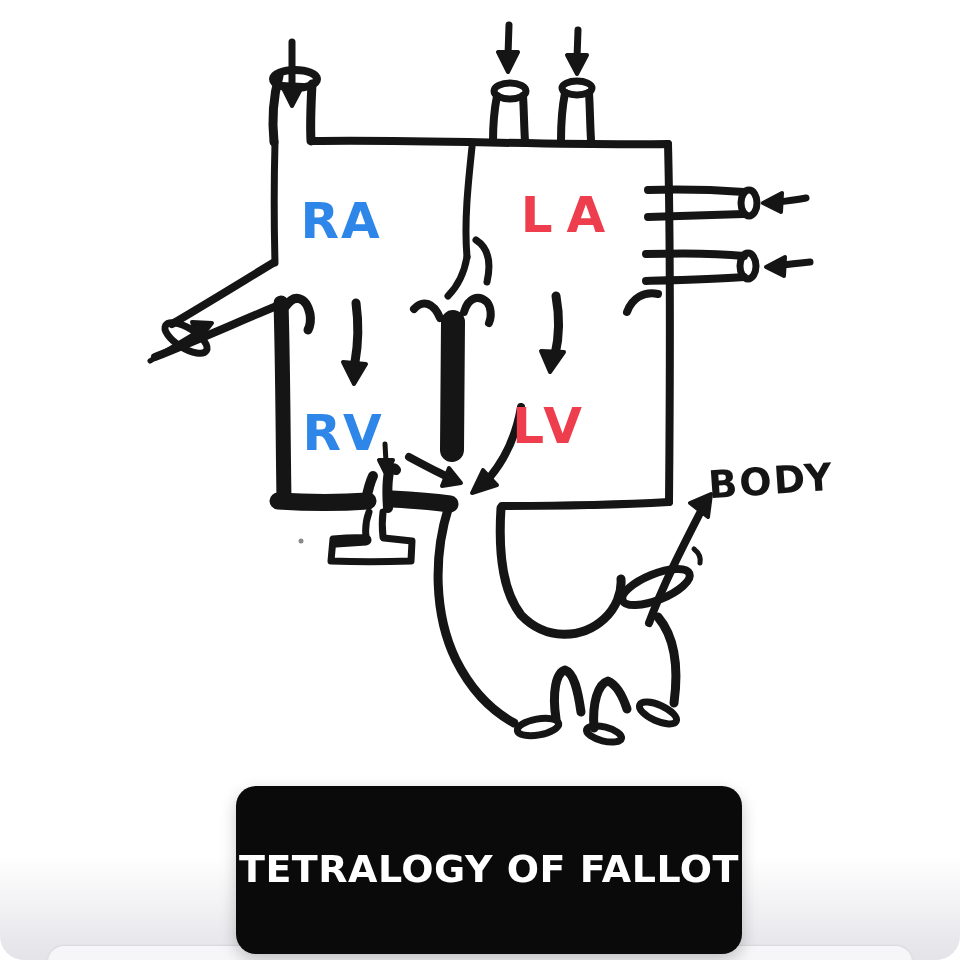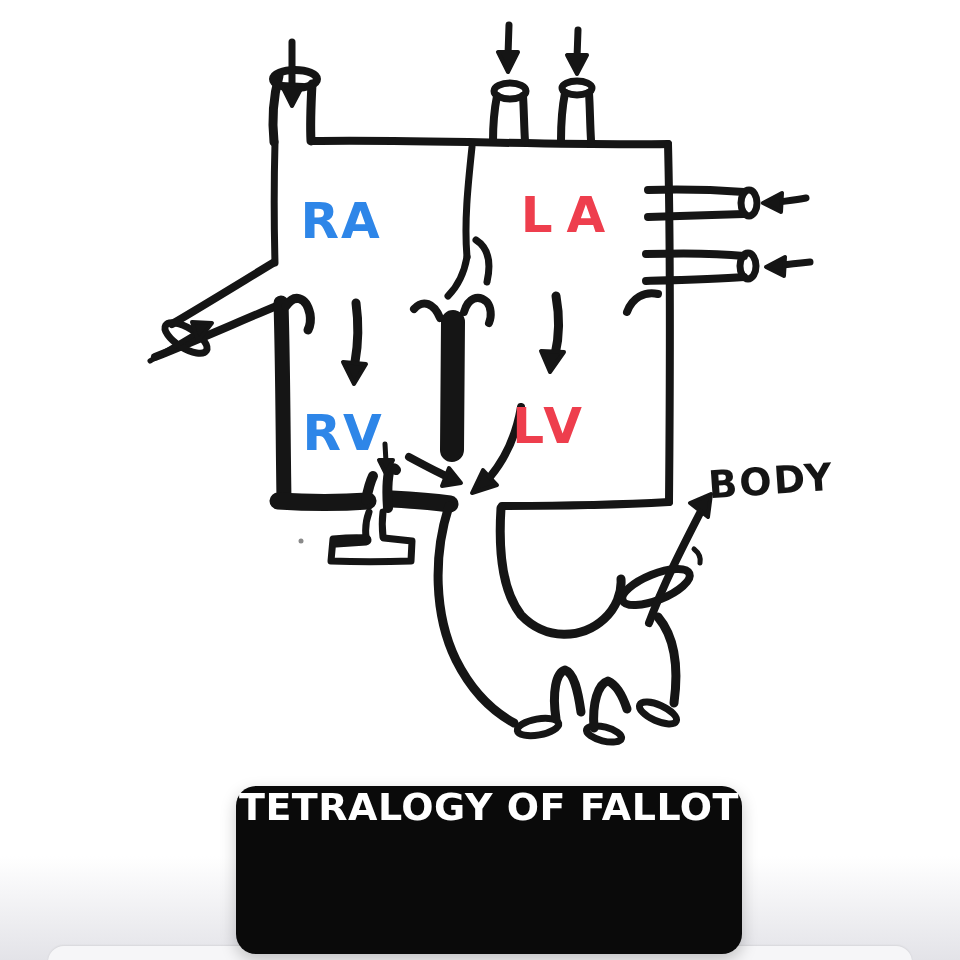--- a/index.html
+++ b/index.html
@@ -1,36 +1,37 @@
 <!DOCTYPE html>
 <html><head>
 <meta charset="utf-8">
 <style>
   html,body{margin:0;padding:0;background:#ffffff;}
   .stage{
     position:relative;width:960px;height:960px;background:#ffffff;overflow:hidden;
     font-family:"DejaVu Sans","Liberation Sans",sans-serif;
+    border-radius:24px;
   }
   .stage svg{position:absolute;left:0;top:0;}
   
   .ink{stroke:#151515;fill:none;stroke-linecap:round;stroke-linejoin:round;}
   .s5{stroke-width:5}.s7{stroke-width:7}.s8{stroke-width:8}.s9{stroke-width:9}
   .s10{stroke-width:10}.s11{stroke-width:11}.s15{stroke-width:15}.s17{stroke-width:17}.s24{stroke-width:24}
   .head{fill:#151515;stroke:#151515;stroke-width:4;stroke-linejoin:round;}
   .chamber-label{font-weight:bold;font-size:50px;text-anchor:middle;}
   .body-label{font-weight:bold;font-size:38px;letter-spacing:2px;text-anchor:middle;}
   
   .bottom-fade{position:absolute;left:0;top:856px;width:960px;height:104px;z-index:1;
     background:linear-gradient(180deg,rgba(232,232,236,0) 0%,#e3e3e8 100%);}
   .peek-card{position:absolute;left:48px;top:946px;width:864px;height:16px;z-index:2;
     background:#f6f6f8;border-radius:16px 16px 0 0;box-shadow:0 -1px 2px rgba(0,0,0,.07);}
   
   .title-card{position:absolute;left:236px;top:786px;width:506px;height:168px;z-index:3;
     background:#0a0a0a;border-radius:20px;color:#ffffff;
-    display:flex;flex-direction:column;align-items:center;justify-content:flex-start;
+    display:flex;flex-direction:column;align-items:center;justify-content:center;
     box-shadow:0 6px 16px rgba(0,0,0,.22);}
   .title-line1{font-weight:bold;font-size:38px;letter-spacing:.5px;line-height:1.15;}
   .title-line2{font-weight:bold;font-size:38px;letter-spacing:.5px;line-height:1.15;}
 </style>
 </head>
 <body>
 
 <div class="stage">
 
   <svg width="960" height="960" viewBox="0 0 960 960">

